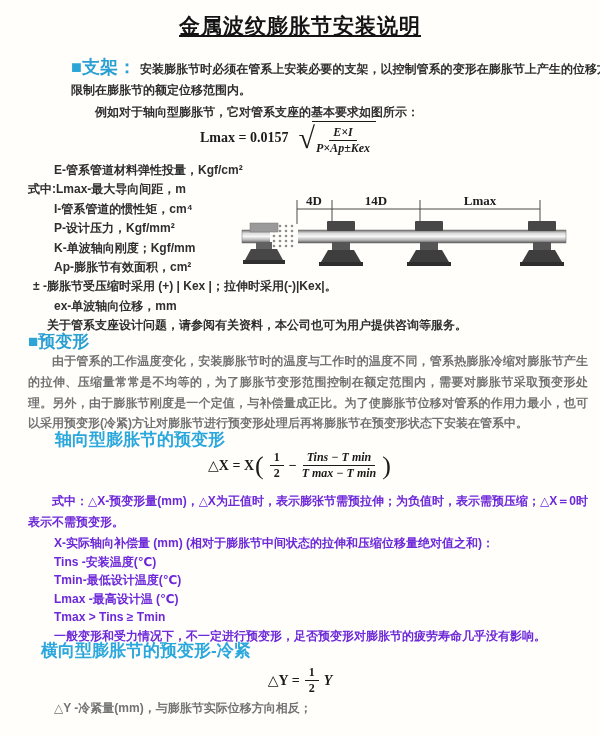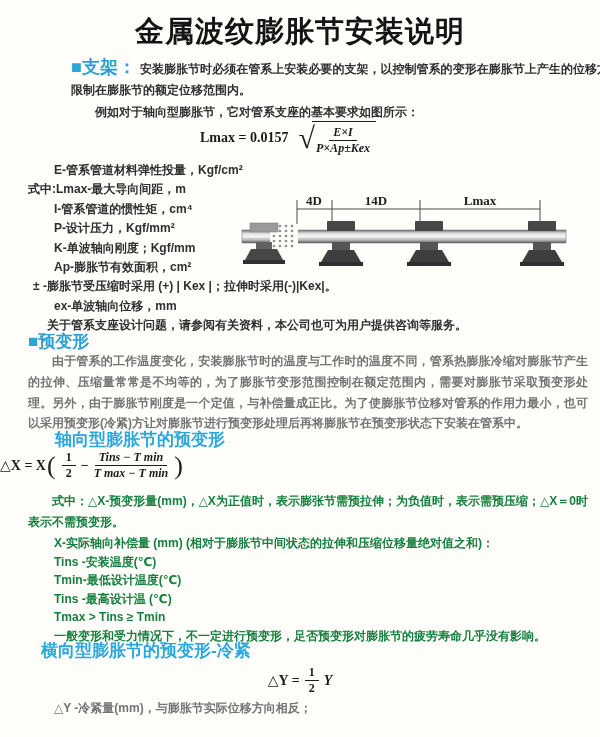--- a/index.html
+++ b/index.html
@@ -1,19 +1,19 @@
 <!DOCTYPE html>
 <html><head>
 <meta charset="utf-8">
 <style>
   html,body{margin:0;padding:0;background:#ffffff;}
   .page{position:relative;width:600px;height:737px;background:#fffefb;overflow:hidden;
         font-family:"Liberation Sans","DejaVu Sans",sans-serif;color:#2d2d2d;}
   .title{position:absolute;top:12px;left:0;width:100%;text-align:center;
-         font-size:29px;font-weight:bold;color:#141414;letter-spacing:1px;}
+         font-size:21px;font-weight:bold;color:#141414;letter-spacing:1px;text-decoration:underline;}
   
   .sec1{position:absolute;top:57px;left:28px;width:562px;font-size:12px;font-weight:bold;
         line-height:21px;text-align:justify;color:#2e2e2e;margin-left:43px;}
   .inline-head{font-size:18px;color:#2a9fd4;font-weight:bold;margin-right:4px;}
   .marker{color:#2aa5d6;}
   .example{text-indent:2em;margin:1px 0 0;}
   
   .formula{font-family:"Liberation Serif","DejaVu Serif",serif;color:#1b1b1b;font-weight:bold;}
   .formula1{position:absolute;top:121px;left:200px;display:flex;align-items:center;font-size:14px;}
   .sqrt{display:inline-flex;align-items:center;margin-left:10px;}
@@ -29,25 +29,25 @@
   .l-item{padding-left:26px;}
   .l-pm{padding-left:5px;}
   .l-note{padding-left:19px;}
   
   .diagram{position:absolute;top:186px;left:240px;width:356px;height:92px;}
   
   .sec2head{position:absolute;top:330px;left:28px;font-size:17px;font-weight:bold;color:#2a9fd4;}
   .sec2body{position:absolute;top:351px;left:28px;width:560px;font-size:12px;font-weight:bold;
             line-height:20.8px;text-align:justify;text-indent:2em;color:#737373;}
   .axhead{position:absolute;top:428px;left:55px;font-size:17px;font-weight:bold;color:#2aa7dc;}
-  .formula2{position:absolute;top:451px;left:0;width:100%;display:flex;
+  .formula2{position:absolute;top:451px;left:0;width:100%;display:flex;justify-content:center;
             align-items:center;font-size:14px;}
   .paren{font-size:26px;font-weight:normal;line-height:1;margin:0 1px;}
   .f2frac{margin:0 5px;}
-  .axdefs{position:absolute;top:491px;left:28px;width:560px;font-size:12px;font-weight:bold;color:#15803d;}
+  .axdefs{position:absolute;top:491px;left:28px;width:560px;font-size:12px;font-weight:bold;color:#6d28d9;}
   .where{line-height:20.5px;text-align:justify;text-indent:2em;margin:0 0 2px;}
   .axline{line-height:18.5px;padding-left:26px;white-space:nowrap;}
   .lathead{position:absolute;top:639px;left:41px;font-size:17px;font-weight:bold;color:#2aa7dc;}
   .formula3{position:absolute;top:666px;left:0;width:100%;display:flex;justify-content:center;
             align-items:center;font-size:14px;}
   .formula3 .frac{margin:0 5px;}
   .latnote{position:absolute;top:700px;left:54px;font-size:12px;font-weight:bold;color:#737373;}
 </style>
 </head>
 <body>
@@ -185,21 +185,21 @@
       <span class="d">T max − T min</span>
     </span>
     <span class="paren">)</span>
   </div>
 
   <div class="axdefs">
     <p class="where">式中：△X-预变形量(mm)，△X为正值时，表示膨张节需预拉伸；为负值时，表示需预压缩；△X＝0时表示不需预变形。</p>
     <div class="axline">X-实际轴向补偿量 (mm) (相对于膨胀节中间状态的拉伸和压缩位移量绝对值之和)：</div>
     <div class="axline">Tins -安装温度(℃)</div>
     <div class="axline">Tmin-最低设计温度(℃)</div>
-    <div class="axline">Tins -最高设计温 (℃)</div>
+    <div class="axline">Lmax -最高设计温 (℃)</div>
     <div class="axline">Tmax &gt; Tins ≥ Tmin</div>
     <div class="axline">一般变形和受力情况下，不一定进行预变形，足否预变形对膨胀节的疲劳寿命几乎没有影响。</div>
   </div>
 
   <div class="lathead">横向型膨胀节的预变形-冷紧</div>
 
   <div class="formula formula3">
     <span>△Y =</span>
     <span class="frac upfrac">
       <span class="n">1</span>

